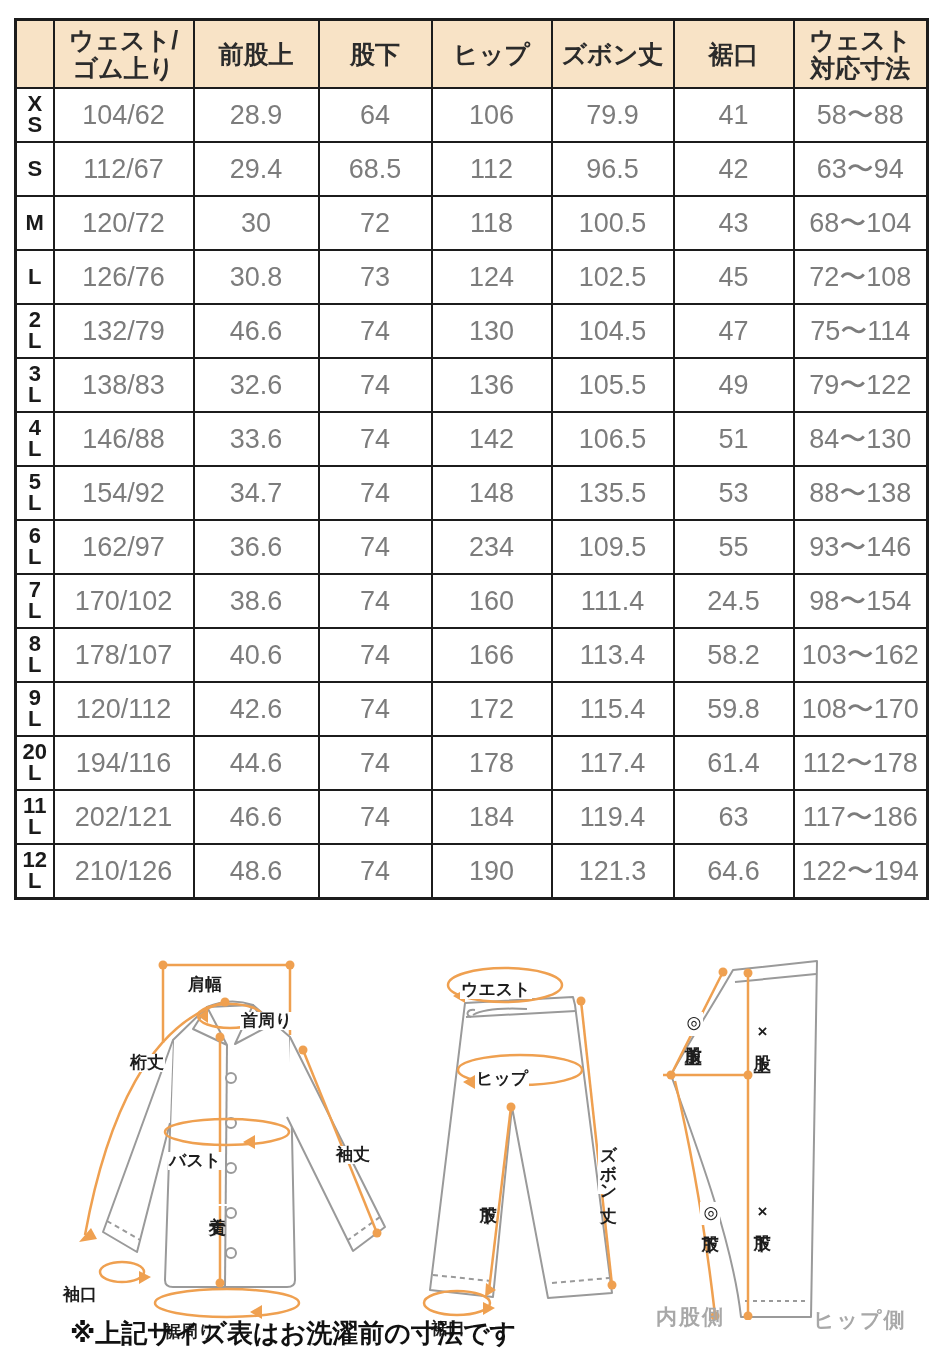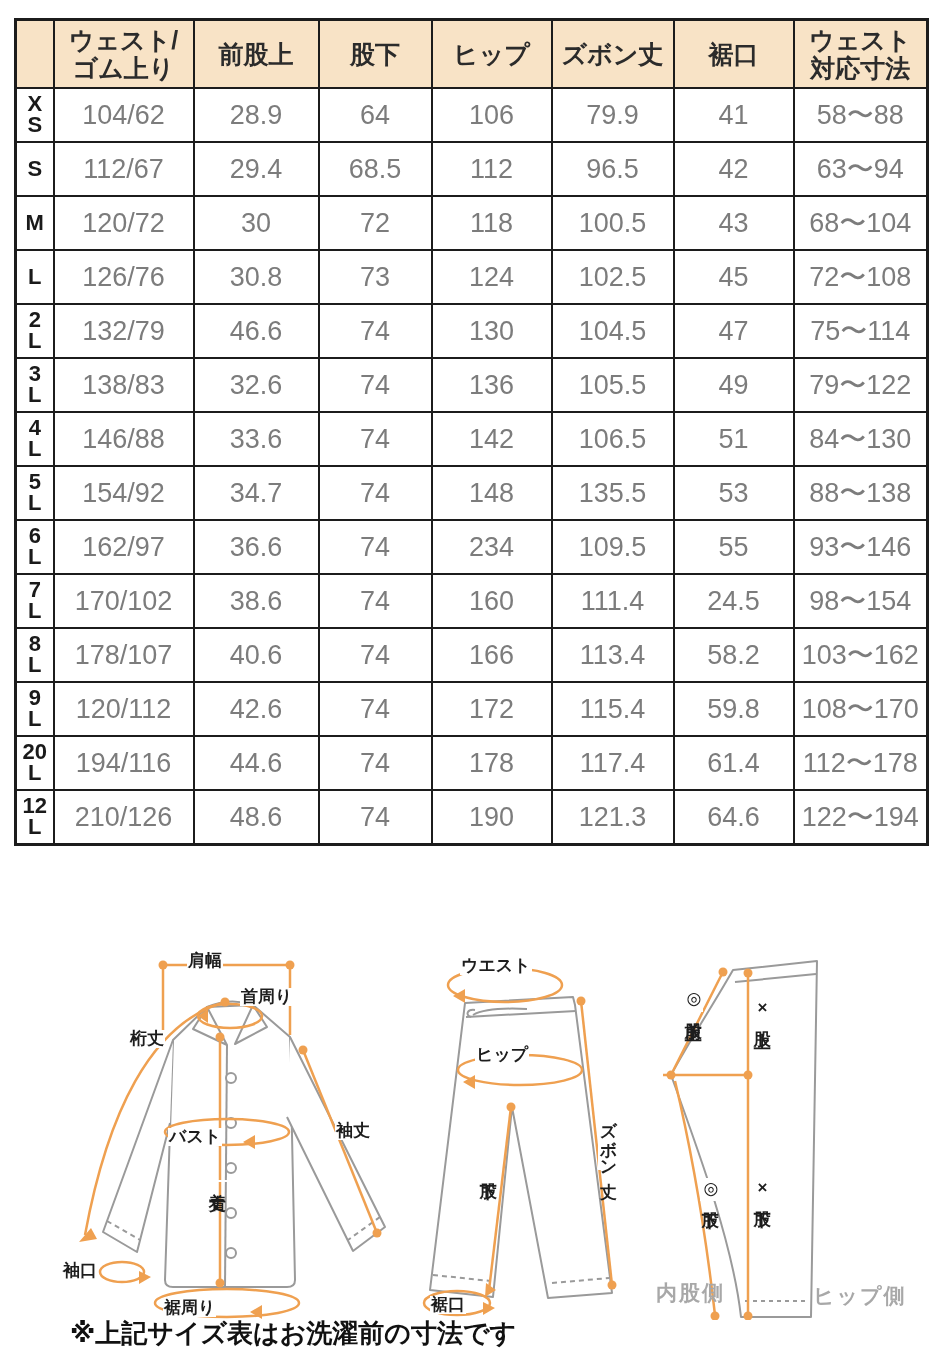--- a/index.html
+++ b/index.html
@@ -28,21 +28,21 @@
     background:#fff;font-size:22px;line-height:0.95;color:#1a1a1a;
     font-weight:bold;white-space:pre-line;
   }
   col.c-size{width:38px}col.c-waist{width:140px}col.c-rise{width:125px}
   col.c-inseam{width:113px}col.c-hip{width:120px}col.c-length{width:122px}
   col.c-hem{width:120px}col.c-range{width:134px}
   
   .diagram-svg{position:absolute;}
   .dlabel{
     position:absolute;font-size:17px;font-weight:bold;color:#1d1d1d;
-    background:#fff;line-height:1.05;padding:0 1px;white-space:nowrap;
+    background:#fff;line-height:1.05;padding:0 1px;white-space:nowrap;margin-top:24px;
   }
   .dlabel.vertical{
     writing-mode:vertical-rl;text-orientation:upright;letter-spacing:1px;
   }
   .dlabel.gray{
     color:#a8a8a8;font-size:21px;background:transparent;letter-spacing:2px;
   }
   .note{
     position:absolute;left:70px;top:1316px;font-size:26px;font-weight:bold;color:#111;
   }
@@ -212,20 +212,31 @@
 L</th>
           <td>194/116</td>
           <td>44.6</td>
           <td>74</td>
           <td>178</td>
           <td>117.4</td>
           <td>61.4</td>
           <td>112〜178</td>
         </tr>
         <tr>
+          <th>11
+L</th>
+          <td>202/121</td>
+          <td>46.6</td>
+          <td>74</td>
+          <td>184</td>
+          <td>119.4</td>
+          <td>63</td>
+          <td>117〜186</td>
+        </tr>
+        <tr>
           <th>12
 L</th>
           <td>210/126</td>
           <td>48.6</td>
           <td>74</td>
           <td>190</td>
           <td>121.3</td>
           <td>64.6</td>
           <td>122〜194</td>
         </tr>

